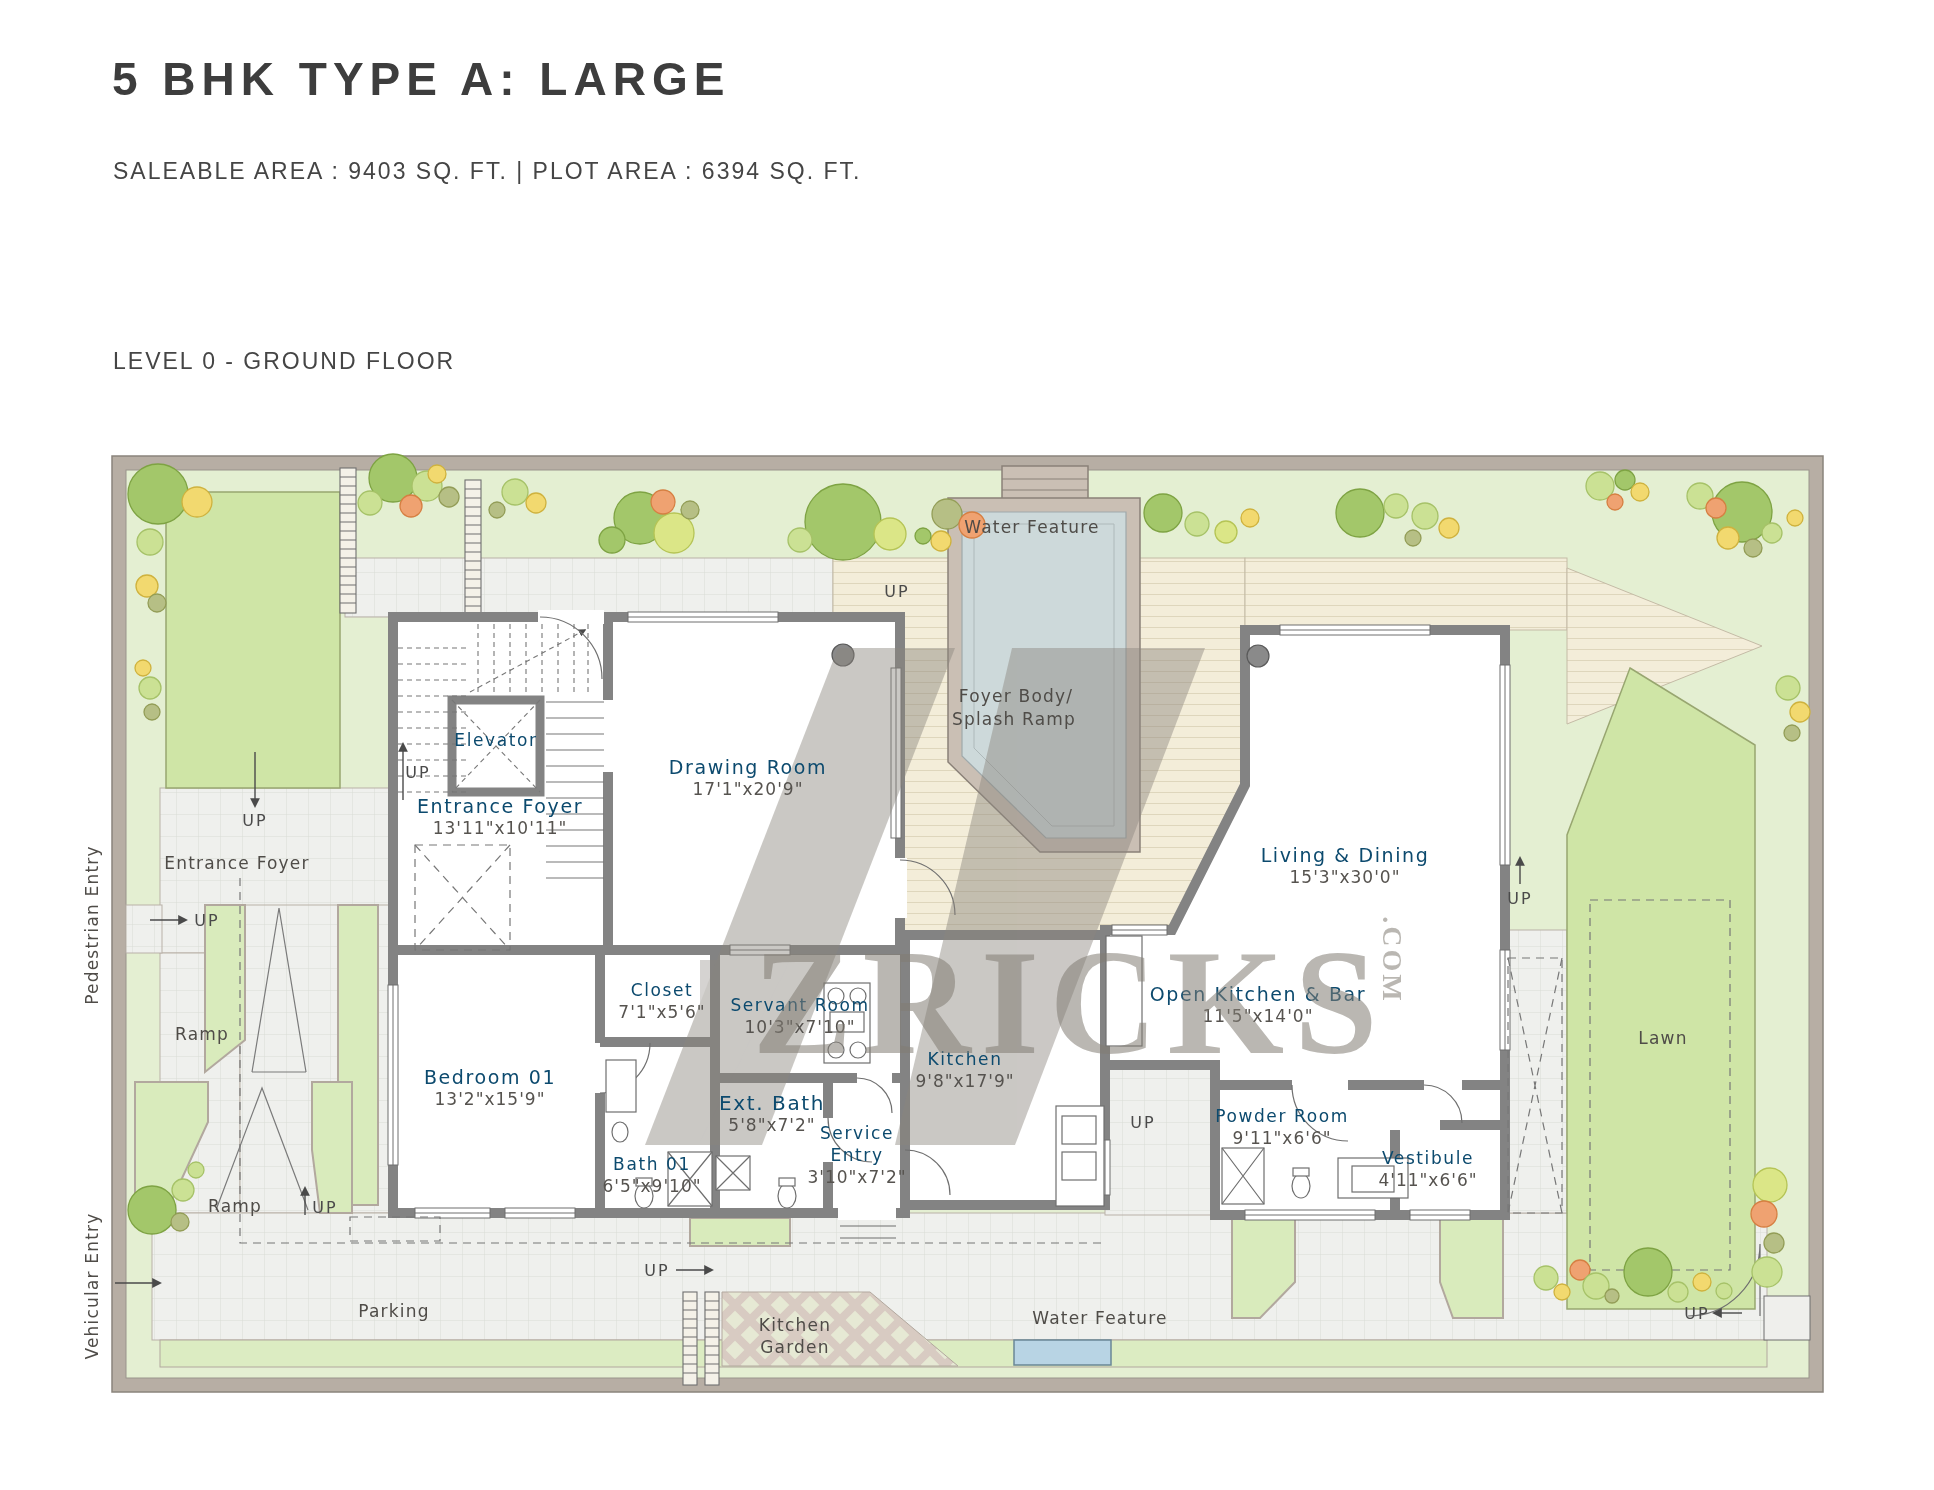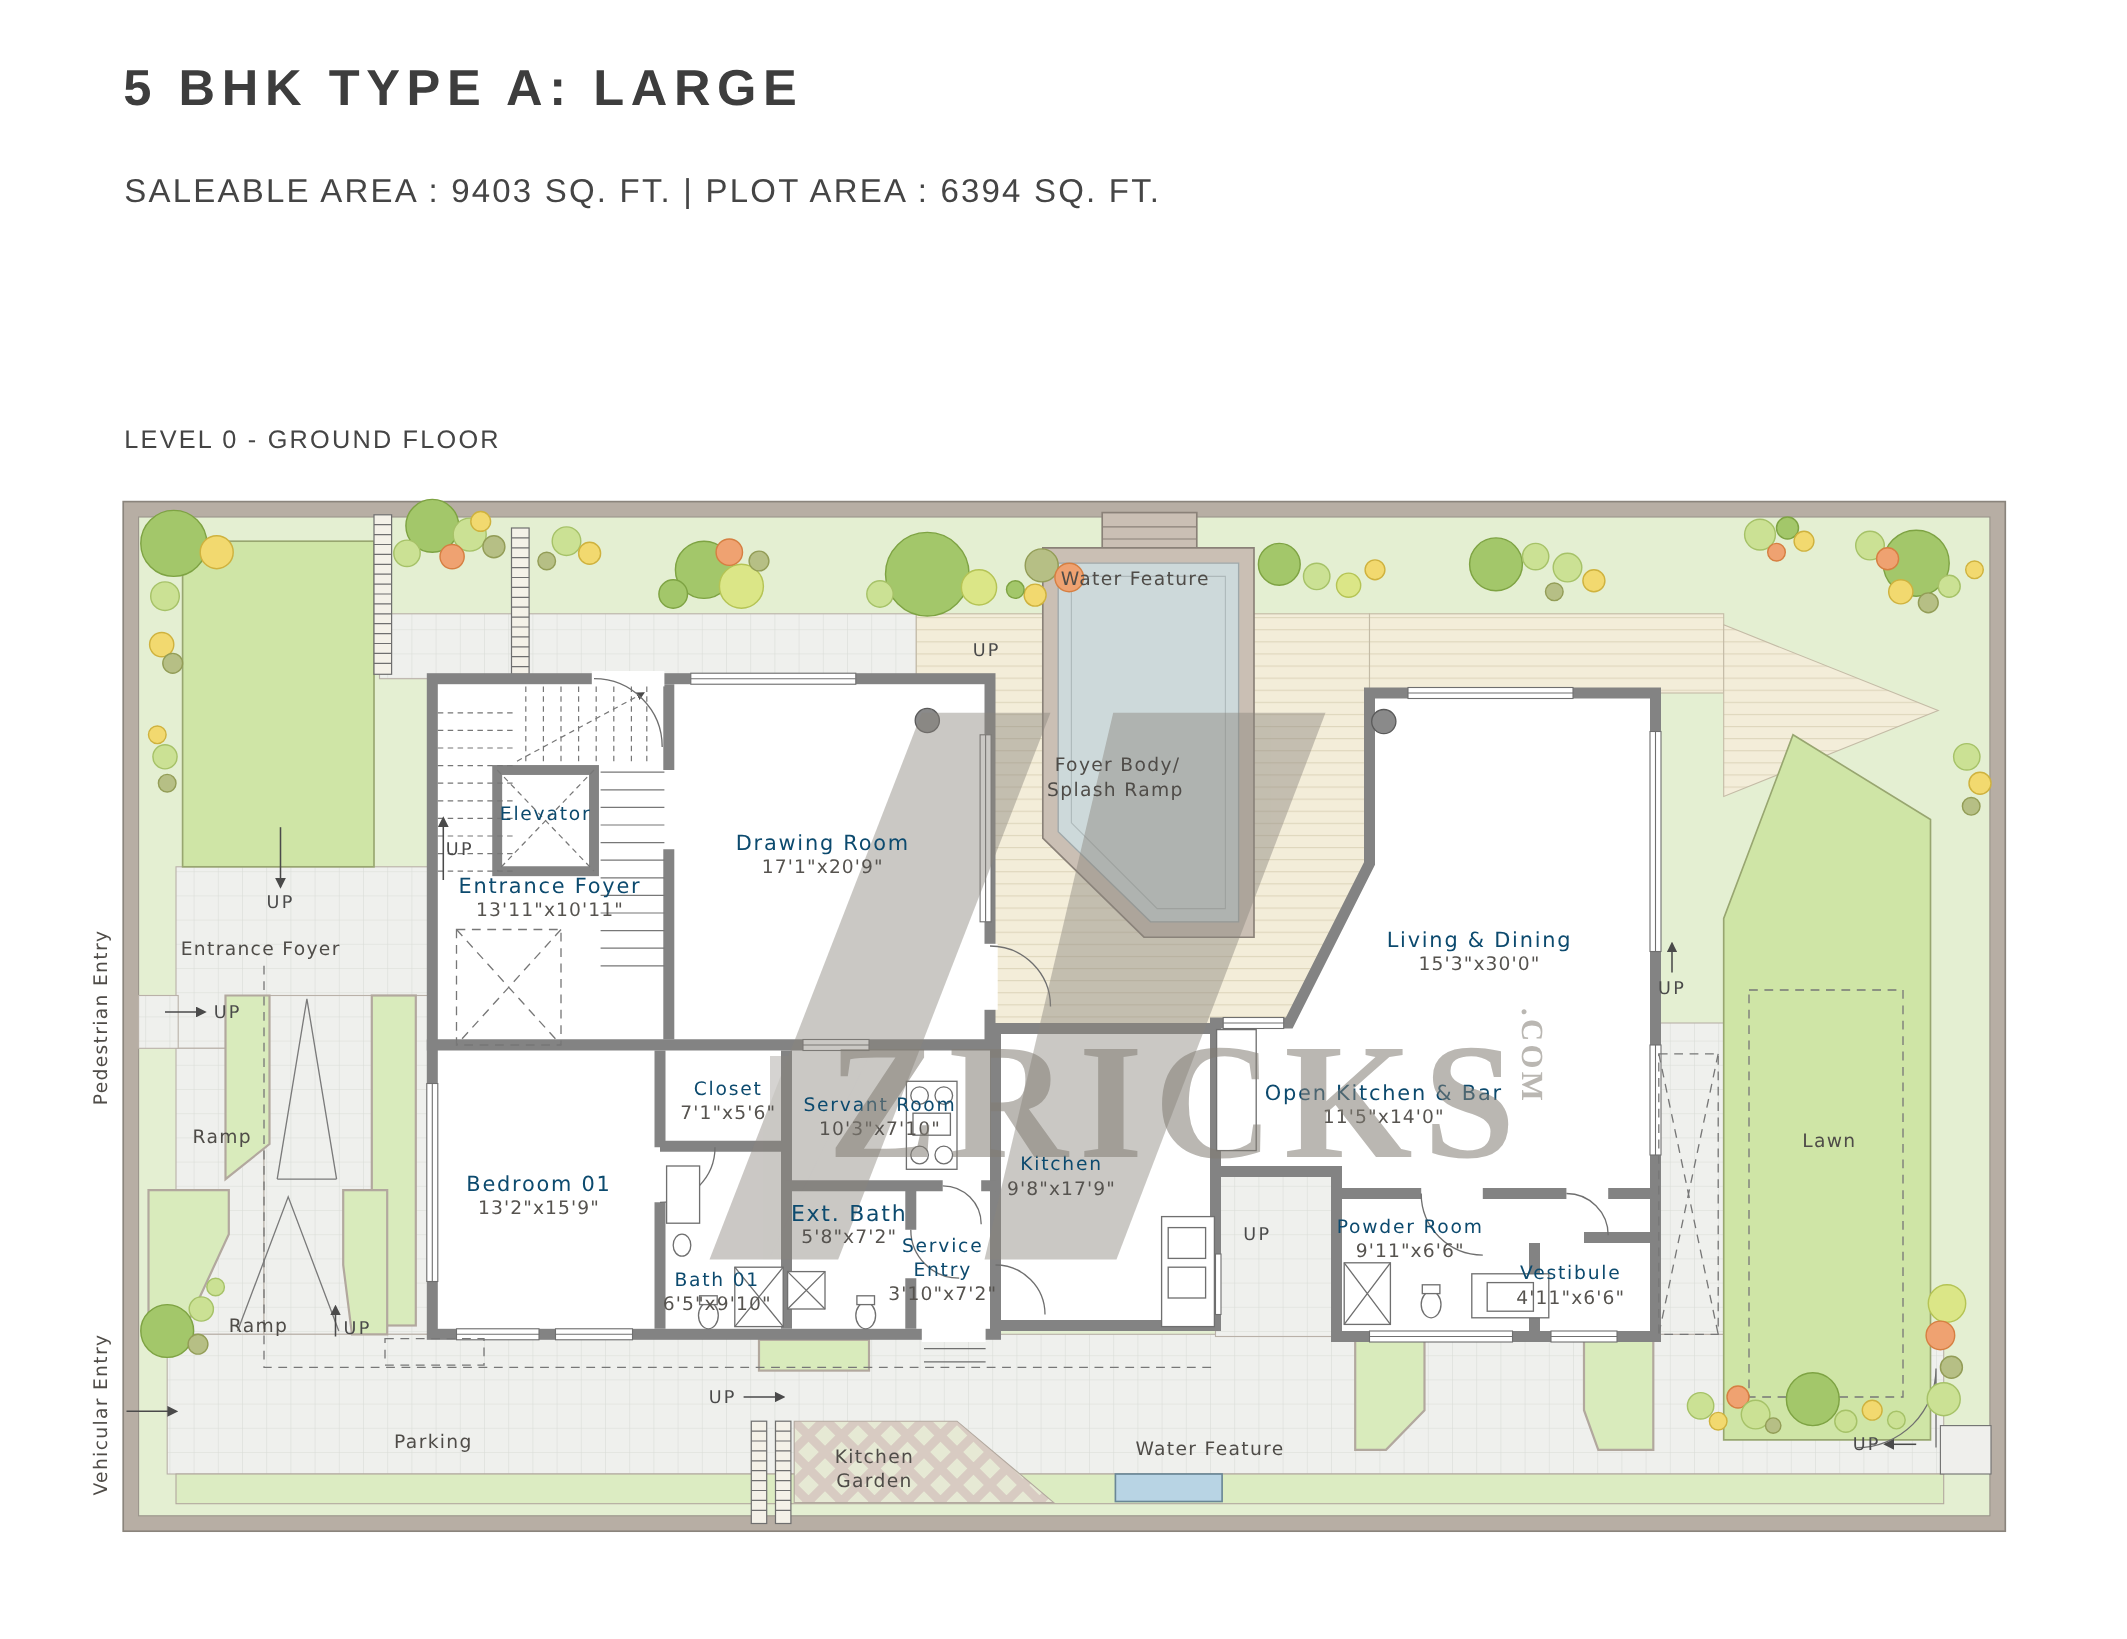--- a/index.html
+++ b/index.html
@@ -1,23 +1,23 @@
 <!DOCTYPE html>
 <html><head>
 <meta charset="utf-8">
 <style>
   html,body{margin:0;padding:0;background:#ffffff;}
   .page{position:relative;width:1934px;height:1490px;background:#ffffff;overflow:hidden;
         font-family:"DejaVu Sans",sans-serif;}
   .hdr-title{position:absolute;left:112px;top:52px;font-family:"Liberation Sans",sans-serif;
       font-size:46px;font-weight:bold;color:#3d3d3d;letter-spacing:6px;white-space:nowrap;}
   .hdr-area{position:absolute;left:113px;top:158px;font-family:"Liberation Sans",sans-serif;
-      font-size:30px;color:#454545;letter-spacing:2px;white-space:nowrap;}
+      font-size:23px;color:#454545;letter-spacing:2px;white-space:nowrap;}
   .hdr-level{position:absolute;left:113px;top:348px;font-family:"Liberation Sans",sans-serif;
-      font-size:23px;color:#454545;letter-spacing:2px;white-space:nowrap;margin-top:38px;}
+      font-size:23px;color:#454545;letter-spacing:2px;white-space:nowrap;}
   svg{position:absolute;left:0;top:0;}
   .lbl{position:absolute;transform:translate(-50%,-50%);font-size:17px;color:#4f4c48;
        letter-spacing:1.2px;white-space:nowrap;}
   .vert{transform:translate(-50%,-50%) rotate(-90deg);}
   .room-lbl{position:absolute;transform:translate(-50%,-50%);text-align:center;line-height:22px;}
   .rname{font-size:19px;color:#0c4a6e;letter-spacing:1.6px;white-space:nowrap;}
   .rdims{font-size:17px;color:#56534f;letter-spacing:1px;white-space:nowrap;}
   .up{font-size:16px;color:#4a4a4a;letter-spacing:2px;}
   .wm-text{position:absolute;left:1070px;top:1002px;transform:translate(-50%,-50%);
       font-family:"Liberation Serif",serif;font-size:150px;font-weight:bold;color:#827d74;

